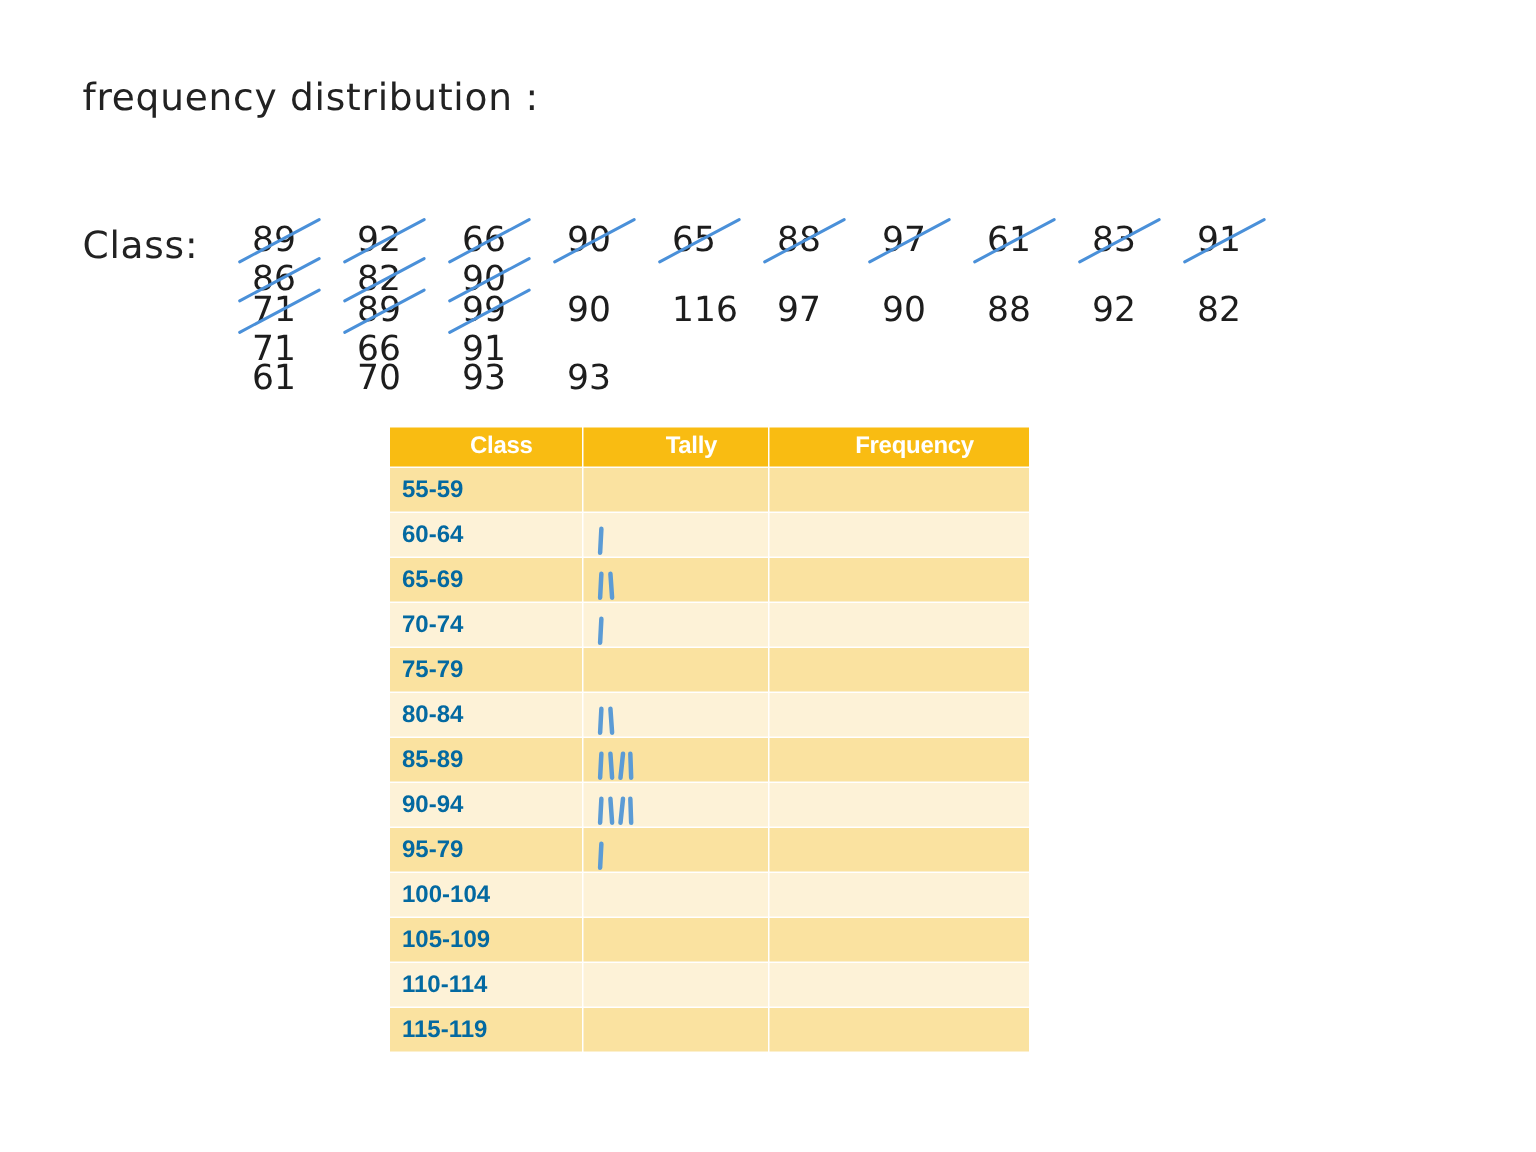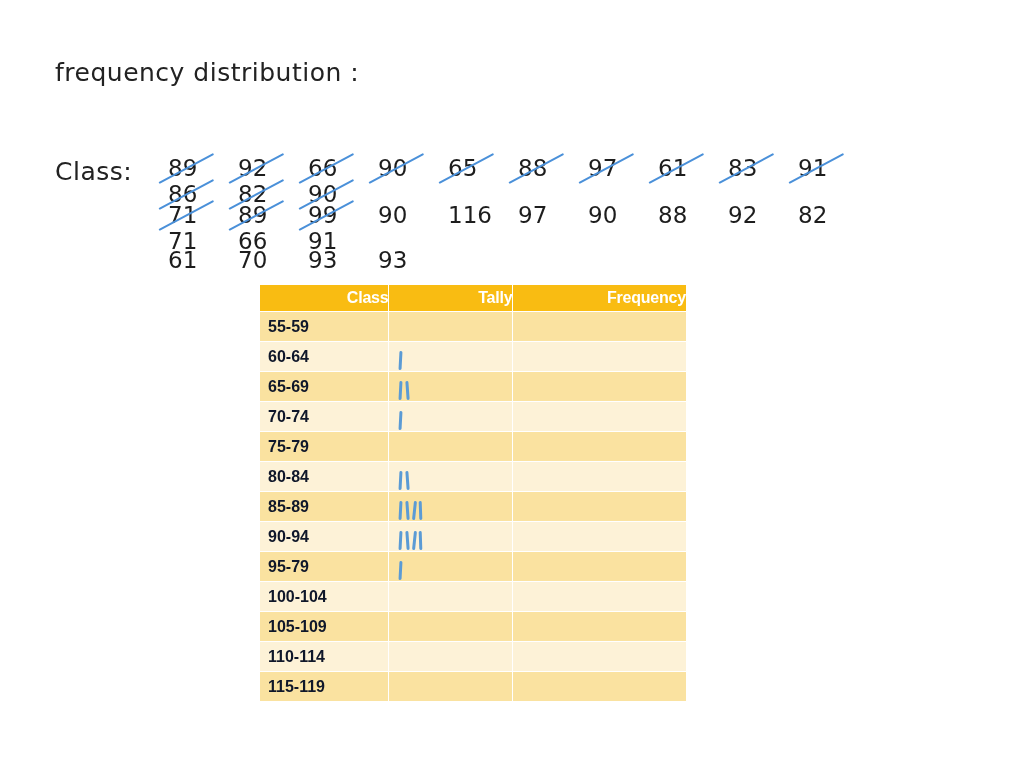--- a/index.html
+++ b/index.html
@@ -12,21 +12,21 @@
     background: #ffffff;
     font-family: "Liberation Sans", sans-serif;
     overflow: hidden;
     position: relative;
   }
 
   
   .notes {
     position: absolute;
     left: 0;
-    top: 12px;
+    top: 4px;
     width: 872px;
     height: 284px;
     color: #2b2b2b;
   }
   .hand {
     font-family: "DejaVu Sans", sans-serif;
     font-weight: 400;
     letter-spacing: 0.5px;
     color: #222222;
     white-space: nowrap;
@@ -98,34 +98,34 @@
   }
   .freq-table th, .freq-table td {
     padding: 0;
     margin: 0;
   }
   .freq-table thead th {
     background: #f9bc12;
     color: #ffffff;
     font-weight: bold;
     font-size: 16px;
-    text-align: right;
+    text-align: center;
     height: 26px;
     padding-left: 20px;
     letter-spacing: -0.2px;
   }
   .col-class   { width: 128px; }
   .col-tally   { width: 123px; }
   .col-freq    { width: 174px; }
 
   .freq-table tbody td {
     height: 29px;
     font-size: 16px;
     font-weight: bold;
-    color: #0f172a;
+    color: #0369a1;
     padding-left: 8px;
     vertical-align: middle;
   }
   tr.row-dark td   { background: #fae2a0; }
   tr.row-light td  { background: #fdf2d7; }
 
   .cell-tally, .cell-freq {
     padding-left: 10px !important;
   }
 

